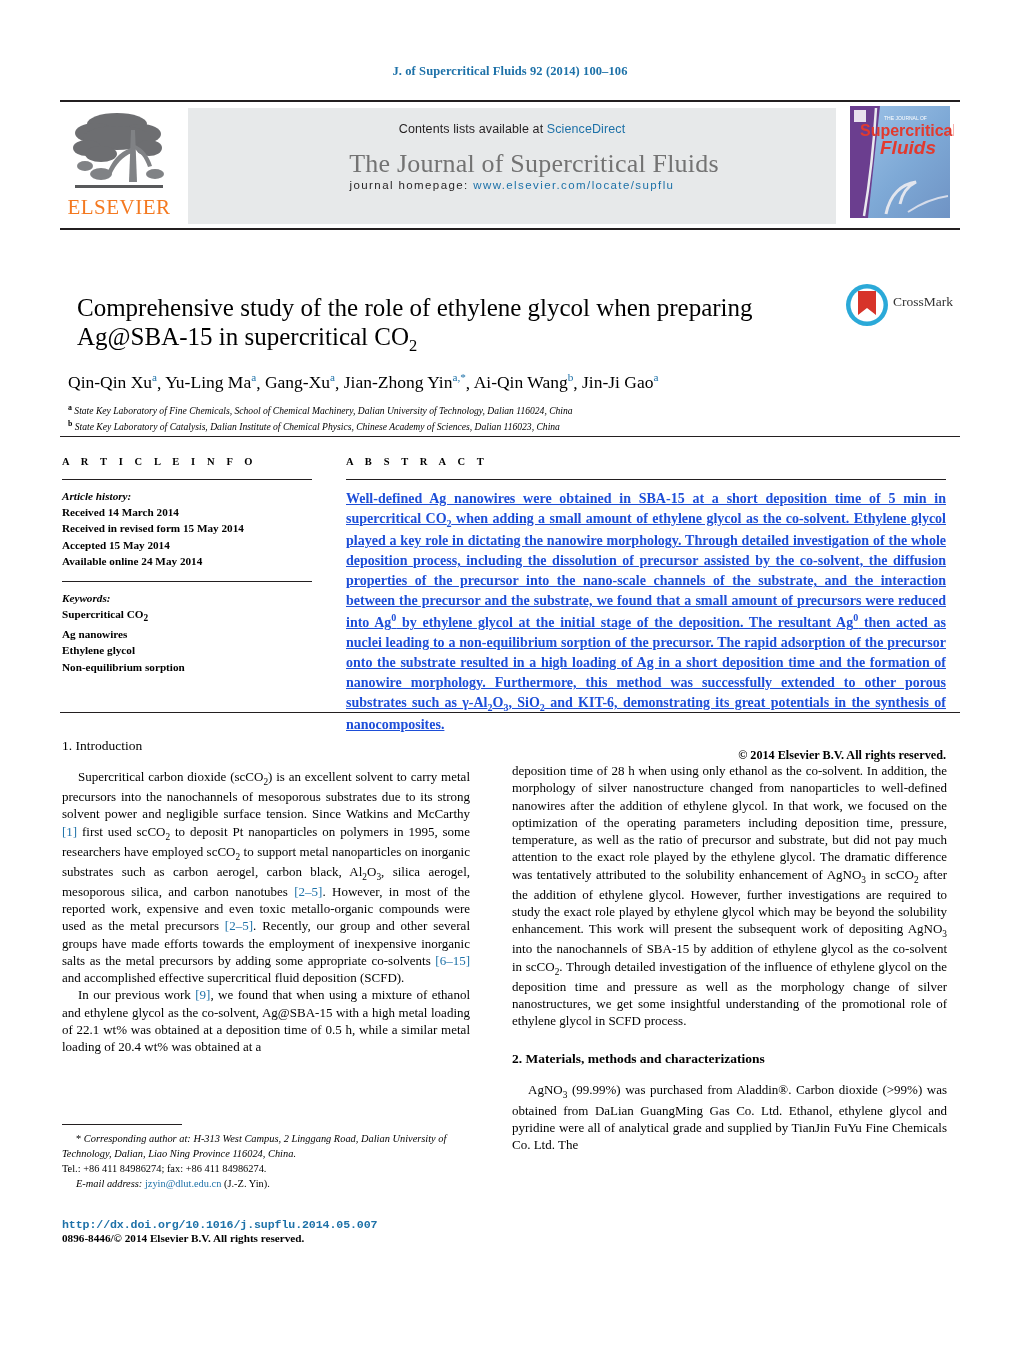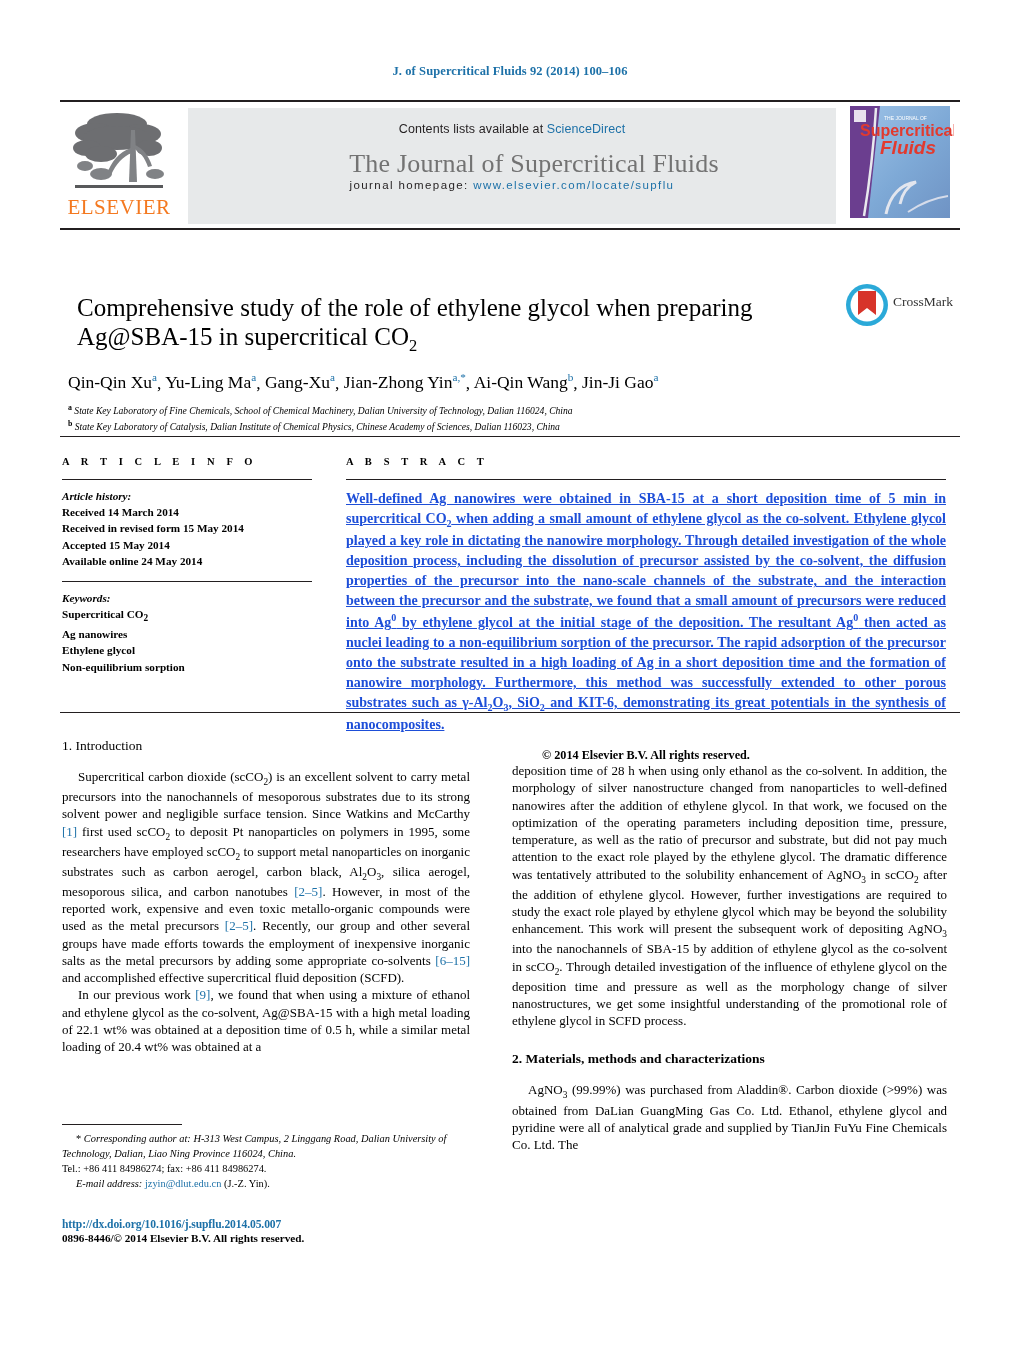--- a/index.html
+++ b/index.html
@@ -234,21 +234,21 @@
     font-weight: bold;
     margin-top: 9px;
     color: #1d4ed8;
     text-decoration: underline;
   }
   .abstract-text sub, .abstract-text sup { font-size: 0.72em; }
   .copyright {
     font-family: "Liberation Serif", serif;
     font-size: 12.2px;
     font-weight: bold;
-    text-align: center;
+    text-align: right;
     margin-top: 13px;
   }
 
   
   .body-left {
     position: absolute;
     left: 62px;
     top: 738px;
     width: 408px;
   }
@@ -306,21 +306,21 @@
   .fn .link { color: #1d71a8; }
   .fn-indent { text-indent: 14px; }
 
   .doi-block {
     position: absolute;
     left: 62px;
     top: 1218px;
     width: 420px;
   }
   .doi-line {
-    font-family: Liberation Serif, serif;
+    font-family: Liberation Mono, monospace;
     font-size: 11.6px;
     color: #1d71a8;
     font-weight: bold;
     letter-spacing: -0.1px;
   }
   .issn-line {
     font-family: "Liberation Serif", serif;
     font-size: 11.2px;
     color: #000;
     font-weight: bold;

